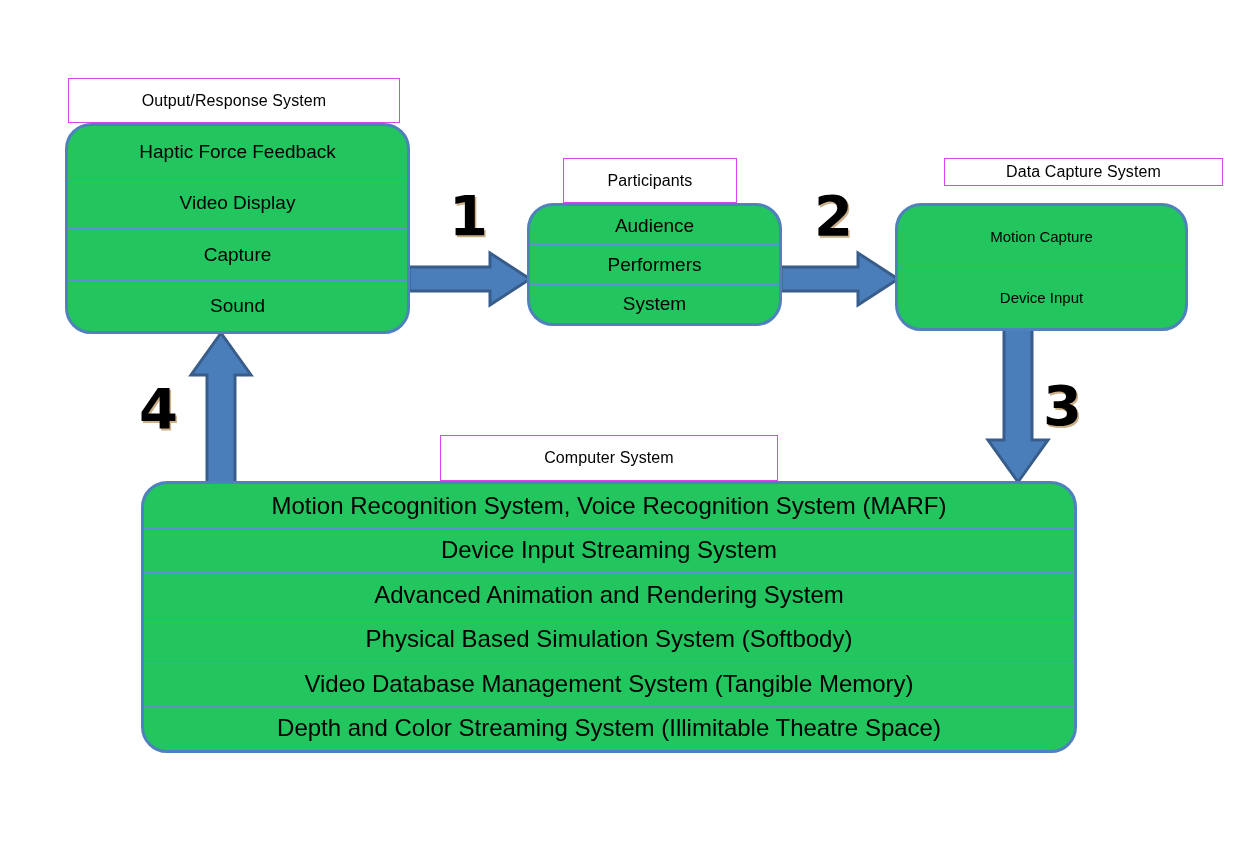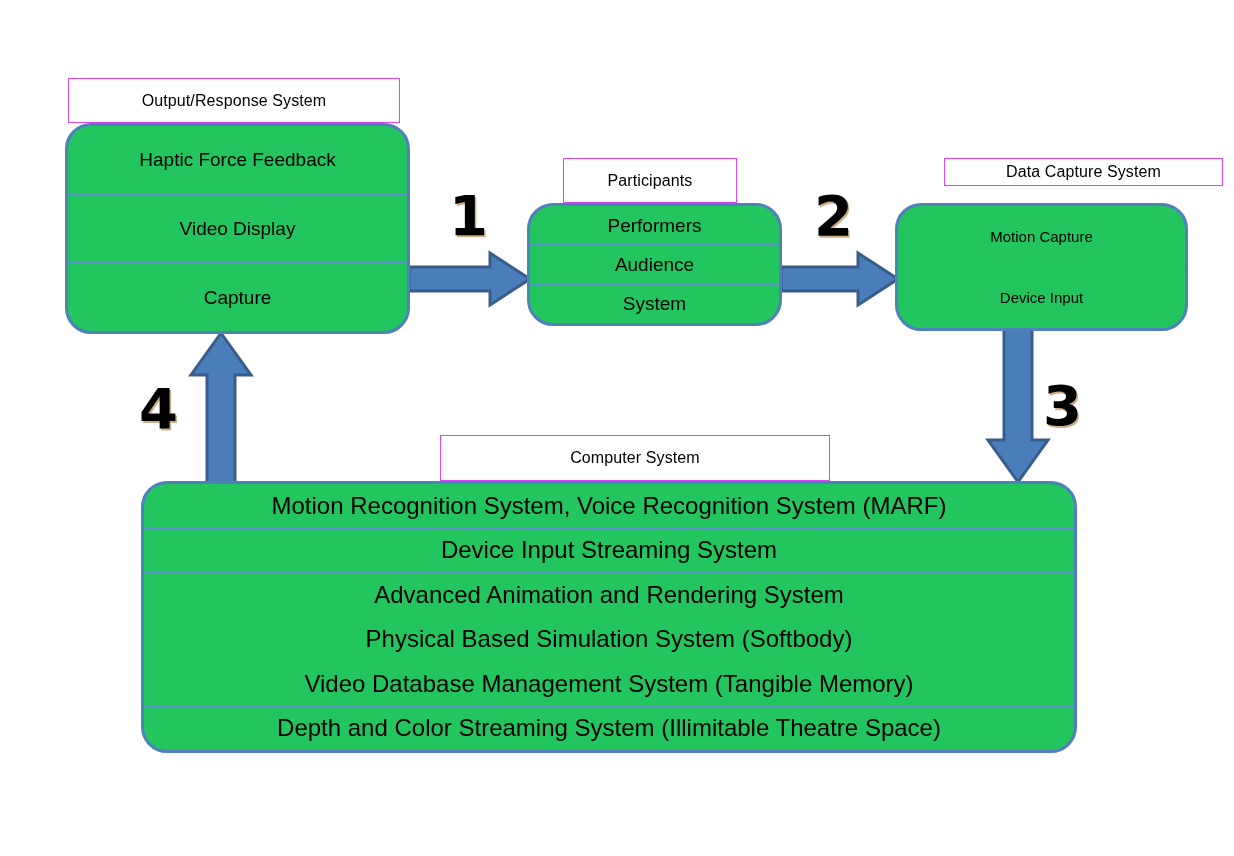--- a/index.html
+++ b/index.html
@@ -94,42 +94,43 @@
 <div id="canvas">
 
   <div class="title-box" id="title-output" style="left:68px; top:78px; width:332px; height:45px;">
     <span class="title-text" id="box-output-title-span">Output/Response System</span>
   </div>
 
   <div class="stack-box" id="box-output" style="left:65px; top:123px; width:345px; height:211px;">
     <div class="stack-row">Haptic Force Feedback</div>
     <div class="stack-row">Video Display</div>
     <div class="stack-row">Capture</div>
+    <div class="stack-row">Sound</div>
   </div>
 
   <div class="title-box" id="title-participants" style="left:563px; top:158px; width:174px; height:45px;">
     <span class="title-text" id="box-participants-title-span">Participants</span>
   </div>
 
   <div class="stack-box" id="box-participants" style="left:527px; top:203px; width:255px; height:123px;">
+    <div class="stack-row">Audience</div>
     <div class="stack-row">Performers</div>
-    <div class="stack-row">Audience</div>
     <div class="stack-row">System</div>
   </div>
 
   <div class="title-box" id="title-datacapture" style="left:900px; top:158px; width:279px; height:28px;margin-left:44px;">
     <span class="title-text" id="box-datacapture-title-span">Data Capture System</span>
   </div>
 
   <div class="stack-box" id="box-datacapture" style="left:895px; top:203px; width:293px; height:128px;">
     <div class="stack-row">Motion Capture</div>
     <div class="stack-row">Device Input</div>
   </div>
 
-  <div class="title-box" id="title-computer" style="left:440px; top:435px; width:390px; height:46px;">
+  <div class="title-box" id="title-computer" style="left:440px; top:435px; width:338px; height:46px;">
     <span class="title-text" id="box-computer-title-span">Computer System</span>
   </div>
 
   <div class="stack-box" id="box-computer" style="left:141px; top:481px; width:936px; height:272px;">
     <div class="stack-row">Motion Recognition System, Voice Recognition System (MARF)</div>
     <div class="stack-row">Device Input Streaming System</div>
     <div class="stack-row">Advanced Animation and Rendering System</div>
     <div class="stack-row">Physical Based Simulation System (Softbody)</div>
     <div class="stack-row">Video Database Management System (Tangible Memory)</div>
     <div class="stack-row">Depth and Color Streaming System (Illimitable Theatre Space)</div>

